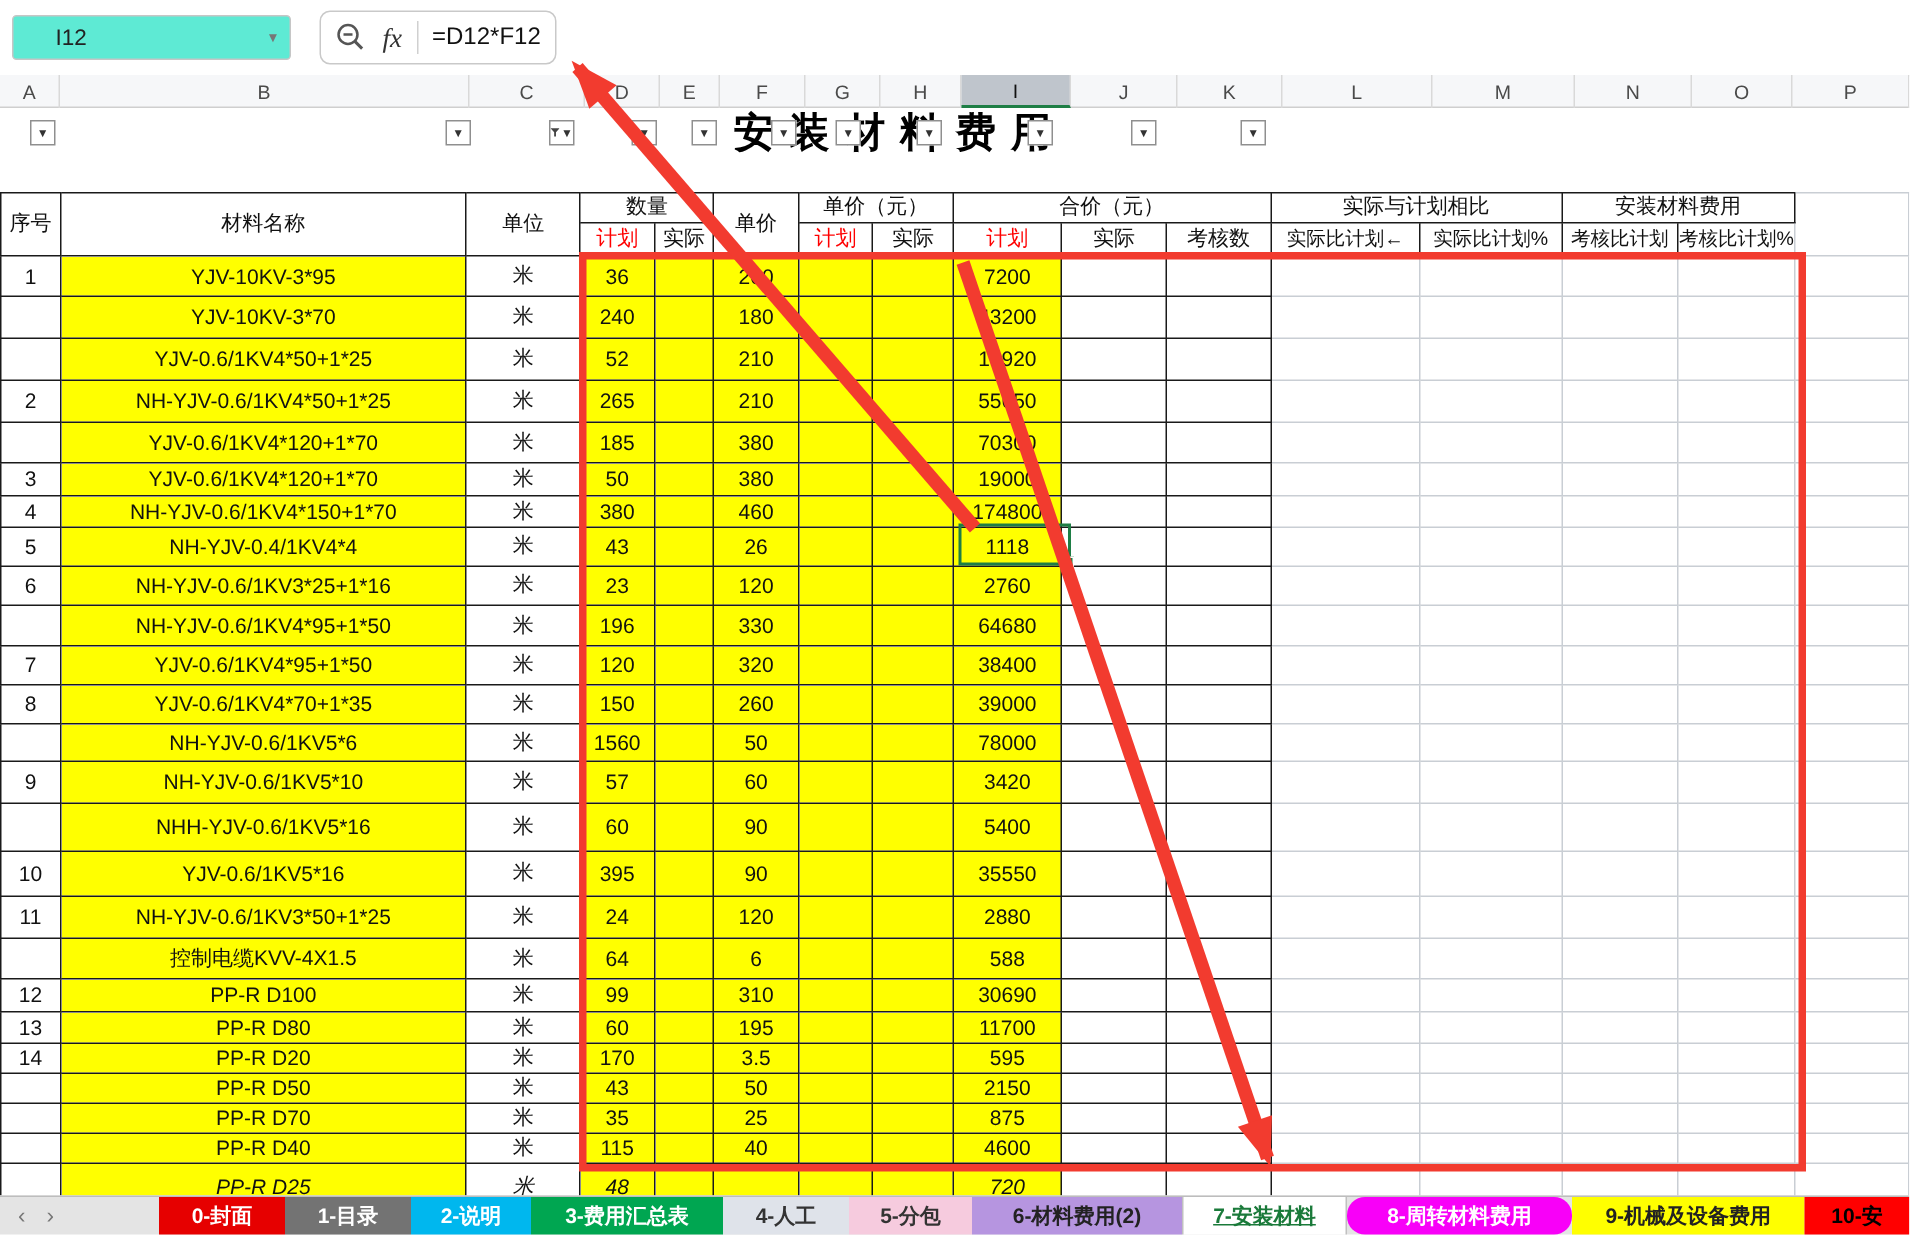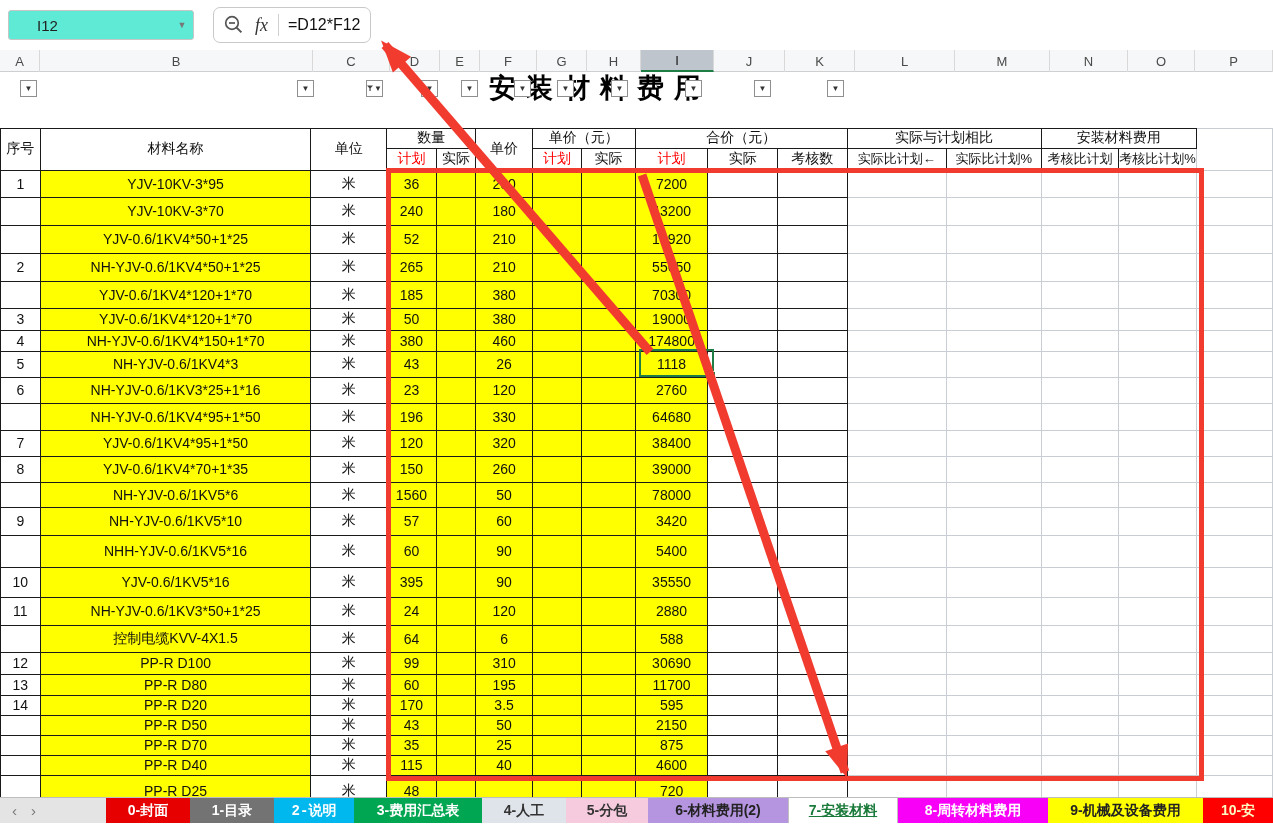--- a/index.html
+++ b/index.html
@@ -272,21 +272,21 @@
             <td class="b-dark"></td>
             <td class="b-dark"></td>
             <td class="b-light"></td>
             <td class="b-light"></td>
             <td class="b-light"></td>
             <td class="b-light"></td>
             <td class="b-light"></td>
           </tr>
           <tr style="height: 26px;">
             <td class="b-dark">5</td>
-            <td class="b-dark yellow">NH-YJV-0.6/1KV4*3</td>
+            <td class="b-dark yellow">NH-YJV-0.4/1KV4*4</td>
             <td class="b-dark">米</td>
             <td class="b-dark yellow">43</td>
             <td class="b-dark yellow"></td>
             <td class="b-dark yellow">26</td>
             <td class="b-dark yellow"></td>
             <td class="b-dark yellow"></td>
             <td class="b-dark yellow">1118</td>
             <td class="b-dark"></td>
             <td class="b-dark"></td>
             <td class="b-light"></td>
@@ -576,21 +576,21 @@
             <td class="b-dark yellow"></td>
             <td class="b-dark yellow">4600</td>
             <td class="b-dark"></td>
             <td class="b-dark"></td>
             <td class="b-light"></td>
             <td class="b-light"></td>
             <td class="b-light"></td>
             <td class="b-light"></td>
             <td class="b-light"></td>
           </tr>
-          <tr style="height: 32px;">
+          <tr style="height: 32px; font-style: italic;">
             <td class="b-dark"></td>
             <td class="b-dark yellow">PP-R D25</td>
             <td class="b-dark">米</td>
             <td class="b-dark yellow">48</td>
             <td class="b-dark yellow"></td>
             <td class="b-dark yellow"></td>
             <td class="b-dark yellow"></td>
             <td class="b-dark yellow"></td>
             <td class="b-dark yellow">720</td>
             <td class="b-dark"></td>
@@ -663,26 +663,26 @@
   </svg>
 
   <div class="tab-bar">
     <div class="tab-nav">
       <span>‹</span>
       <span>›</span>
     </div>
     <div id="tabs">
         <div class="tab" style="width: 84px; background: rgb(230, 0, 0); color: rgb(255, 255, 255);">0-封面</div>
         <div class="tab" style="width: 84px; background: #737373; color: rgb(255, 255, 255);">1-目录</div>
-        <div class="tab" style="width: 80px; background: rgb(0, 183, 238); color: rgb(255, 255, 255); font-family: Liberation Mono, monospace;">2-说明</div>
+        <div class="tab" style="width: 80px; background: rgb(0, 183, 238); color: rgb(255, 255, 255);">2-说明</div>
         <div class="tab" style="width: 128px; background: rgb(0, 166, 81); color: rgb(255, 255, 255);">3-费用汇总表</div>
         <div class="tab" style="width: 84px; background: rgb(223, 227, 234); color: rgb(51, 51, 51);">4-人工</div>
         <div class="tab" style="width: 82px; background: rgb(246, 203, 222); color: rgb(51, 51, 51);">5-分包</div>
         <div class="tab" style="width: 140px; background: rgb(182, 149, 224); color: rgb(34, 34, 34);">6-材料费用(2)</div>
         <div class="tab active" style="width: 110px; background: rgb(255, 255, 255); color: rgb(26, 122, 58);">7-安装材料</div>
-        <div class="tab" style="width: 150px; background: rgb(248, 0, 248); color: rgb(255, 255, 255);">8-周转材料费用</div>
+        <div class="tab" style="width: 150px; background: rgb(248, 0, 248); color: rgb(255, 255, 255); border-radius: 12px;">8-周转材料费用</div>
         <div class="tab" style="width: 155px; background: rgb(255, 255, 0); color: rgb(34, 34, 34);">9-机械及设备费用</div>
-        <div class="tab" style="width: 70px; background: rgb(255, 0, 0); color: #fef9c3;">10-安</div>
+        <div class="tab" style="width: 70px; background: rgb(255, 0, 0); color: #000000;">10-安</div>
       </div>
   </div>
 
 
 </div>
 
 </body></html>

